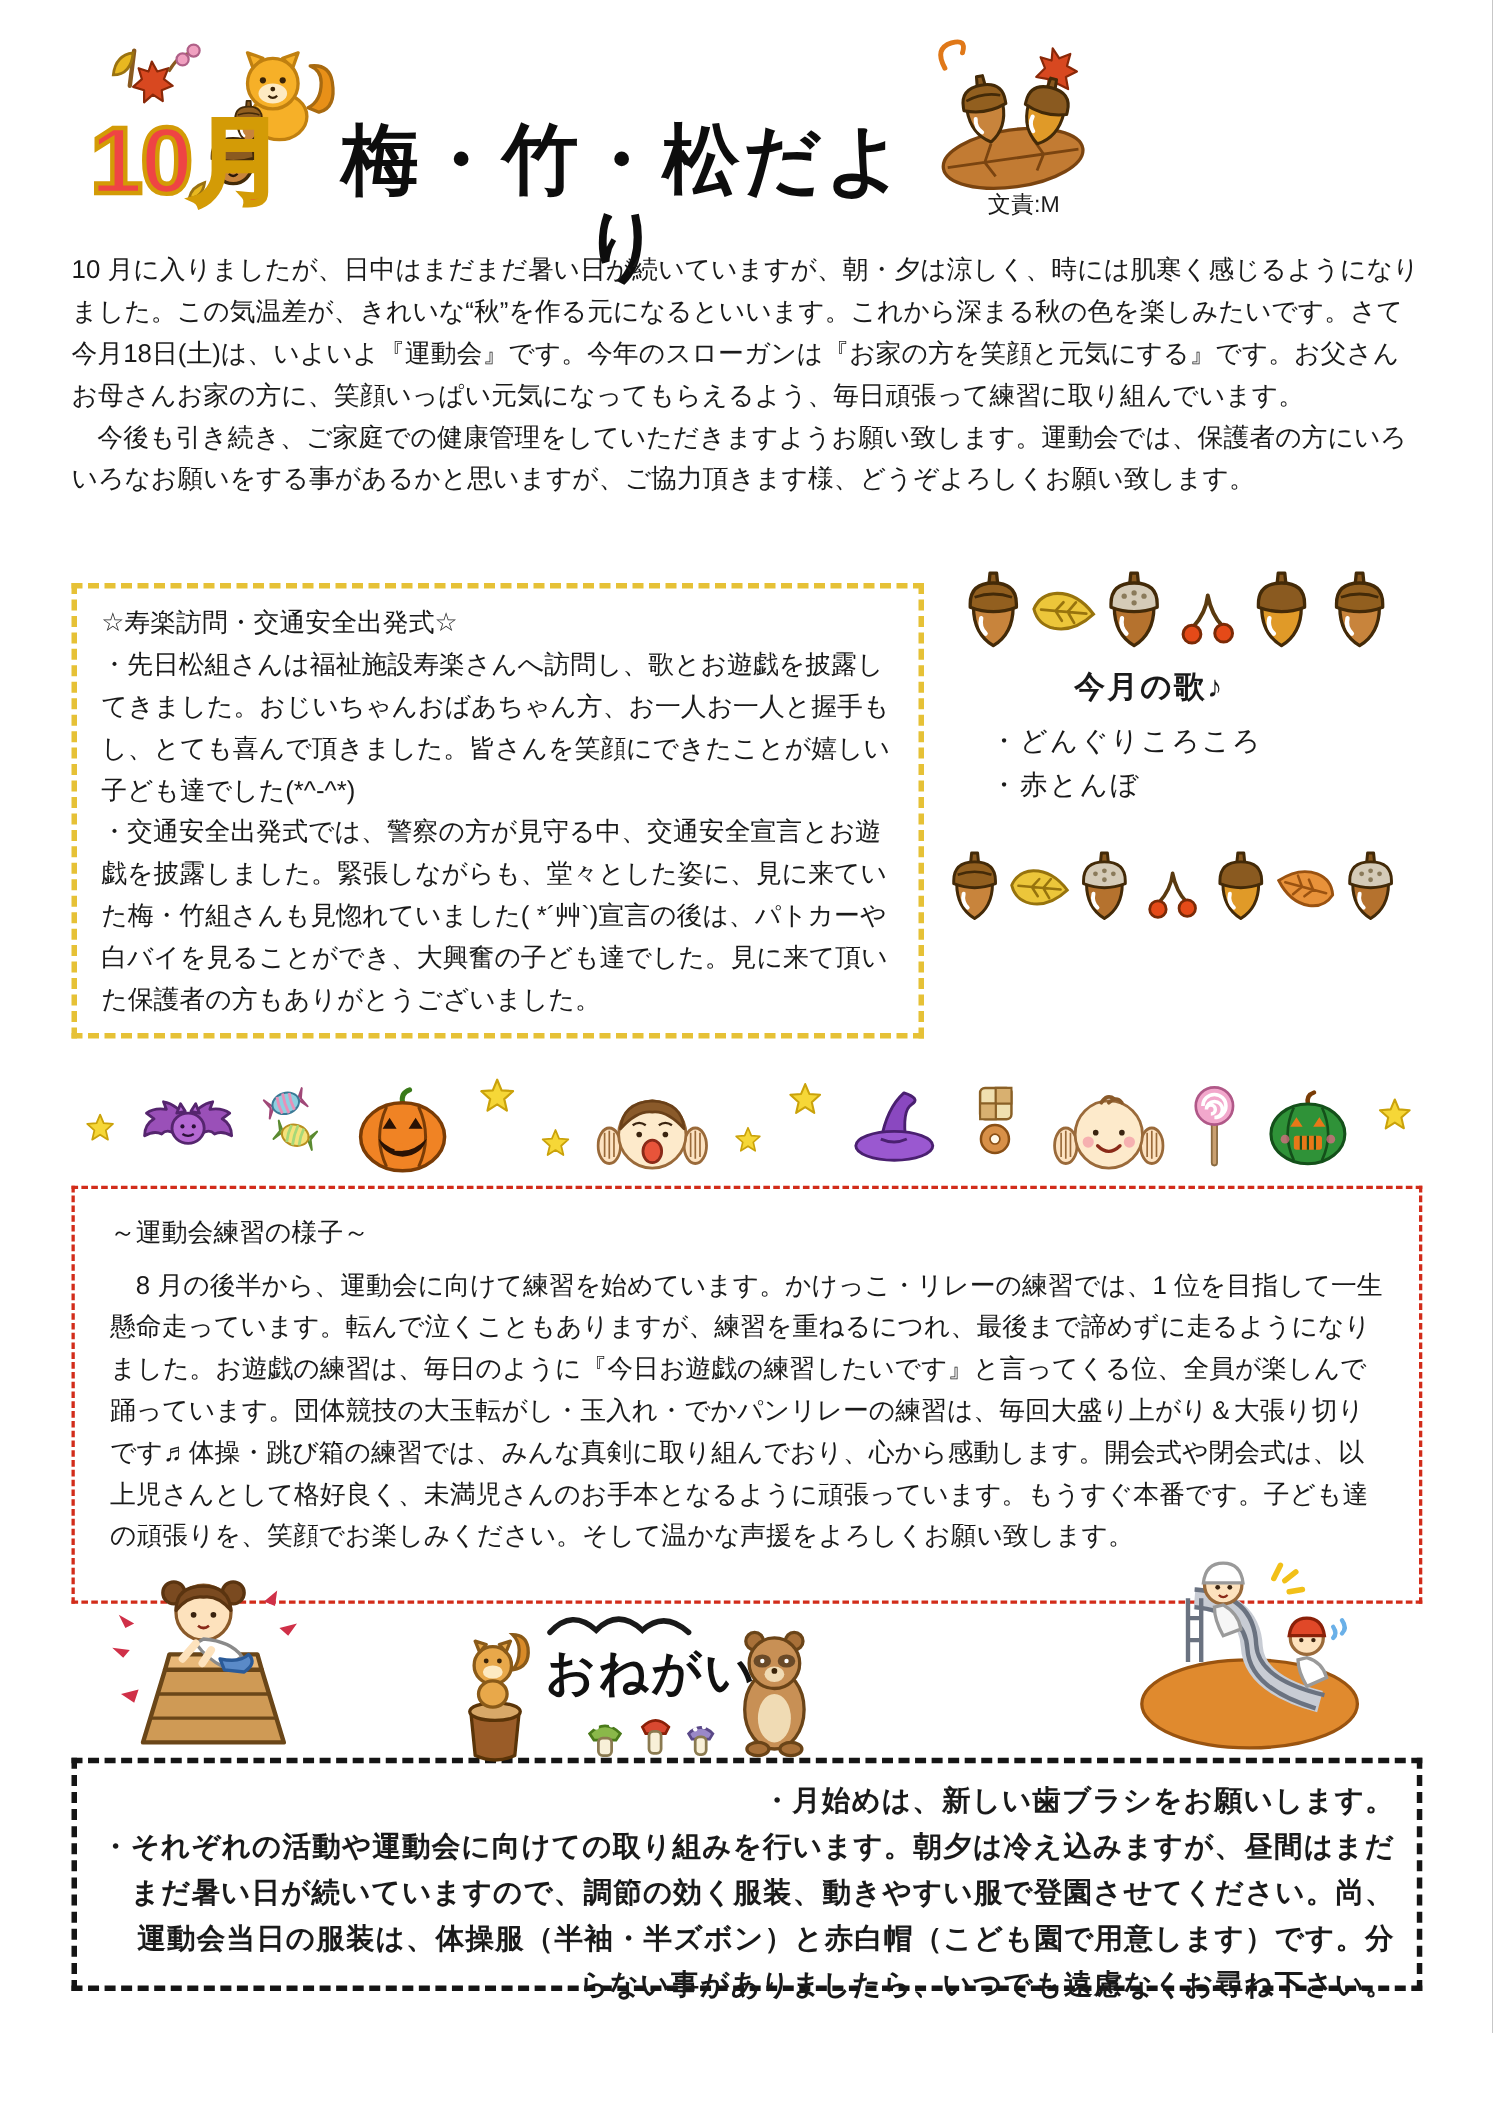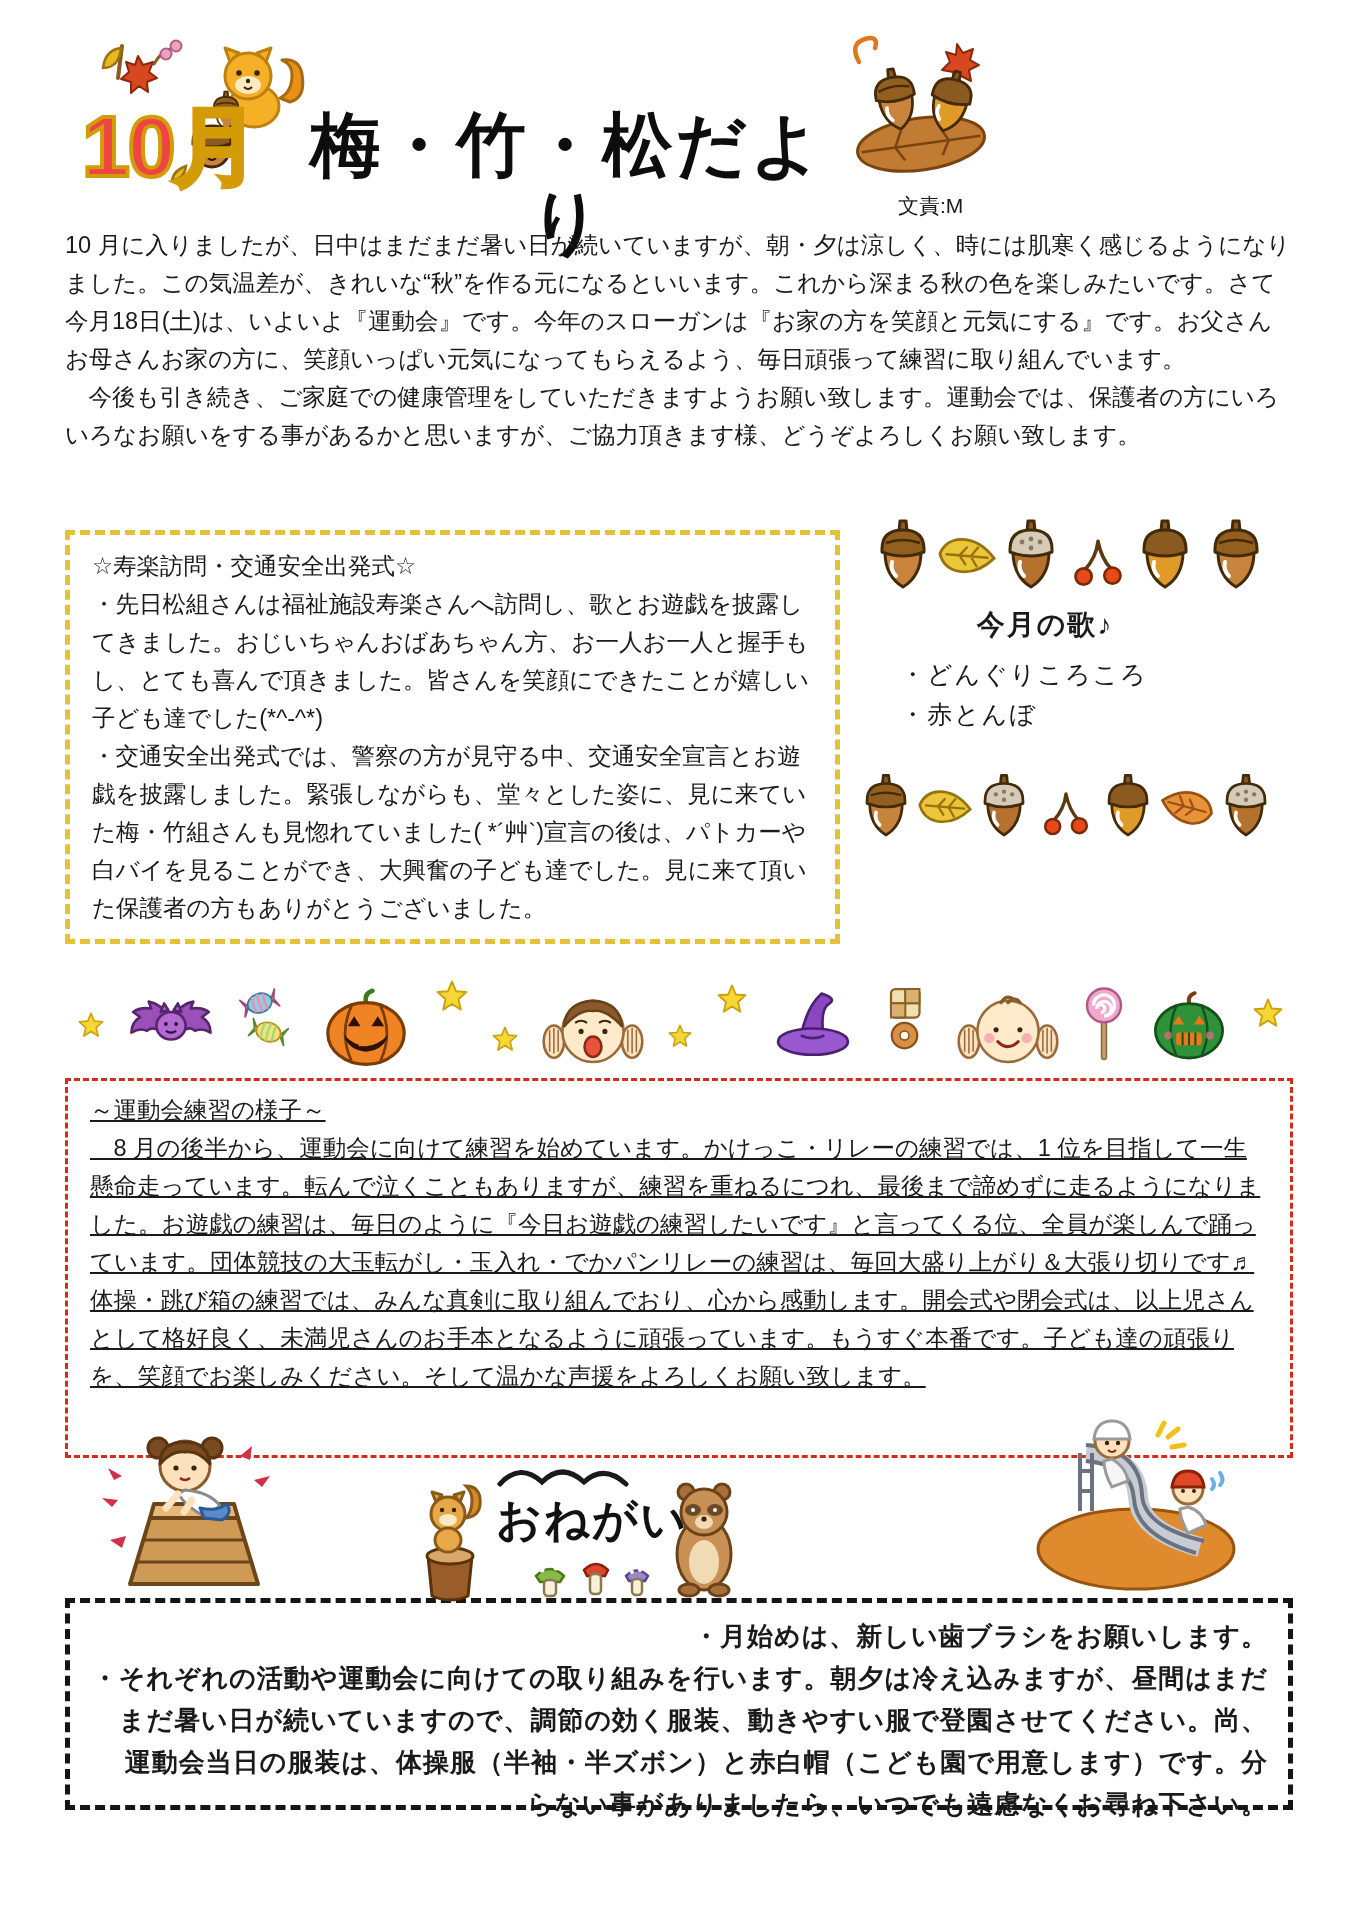--- a/index.html
+++ b/index.html
@@ -6,21 +6,21 @@
   .page{position:relative;width:1357px;height:1920px;background:#fff;margin:0 auto;
         font-family:"Liberation Sans","DejaVu Sans",sans-serif;color:#1a1a1a;overflow:hidden;}
   .abs{position:absolute;}
   
   .month-art{left:82px;top:38px;width:230px;height:145px;}
   .month-label{position:absolute;left:0;bottom:-6px;font-size:86px;font-weight:900;line-height:1;
                color:#ef4444;-webkit-text-stroke:4px #d39b06;letter-spacing:-2px;}
   .page-title{left:300px;top:60px;width:535px;text-align:center;font-size:70px;font-weight:900;
               letter-spacing:3px;line-height:1.1;color:#0d0d0d;}
   .header-acorns{left:845px;top:32px;width:152px;height:146px;}
-  .byline{left:898px;top:172px;font-size:21px;margin-top:20px;}
+  .byline{left:898px;top:172px;font-size:21px;}
   
   .intro{left:65px;top:226px;width:1230px;font-size:23.5px;line-height:38px;}
   .intro p{margin:0;}
   
   .yellow-box{left:65px;top:530px;width:775px;height:414px;border:5px dashed #e6c136;
               box-sizing:border-box;padding:12px 22px;font-size:23.5px;line-height:38px;}
   .yellow-box p{margin:0;}
   
   .acorn-row{display:flex;align-items:center;gap:9px;}
   .acorn-row-1{left:872px;top:518px;width:430px;}
@@ -28,21 +28,21 @@
   .song-block{left:900px;top:606px;width:290px;}
   .song-title{font-size:28px;font-weight:900;text-align:center;letter-spacing:2px;margin:0 0 10px 0;}
   .song-item{font-size:25px;font-weight:400;letter-spacing:2px;line-height:40px;margin:0;}
   .rotL{transform:rotate(95deg);}
   .rotL2{transform:rotate(-75deg);}
   
   .hw-row{left:78px;top:980px;width:1205px;height:92px;display:flex;justify-content:space-between;align-items:flex-start;}
   
   .red-box{left:65px;top:1078px;width:1228px;height:380px;border:3px dashed #d22c1a;
            box-sizing:border-box;padding:10px 22px;font-size:23.5px;line-height:38px;}
-  .red-box p{margin:0;text-decoration:underline;}
+  .red-box p{margin:10px;}
   
   .girl-art{left:88px;top:1420px;width:210px;height:172px;z-index:3;}
   .onegai-art{left:408px;top:1458px;width:340px;height:146px;z-index:3;}
   .onegai-label{position:absolute;left:88px;top:32px;font-size:45px;font-weight:900;letter-spacing:2px;color:#111;}
   .slide-art{left:1028px;top:1415px;width:215px;height:180px;z-index:3;}
   
   .notice-box{left:65px;top:1598px;width:1228px;height:212px;border:5px dashed #151515;
               box-sizing:border-box;padding:12px 20px;font-size:26px;font-weight:900;line-height:42px;text-align:right;}
   .notice-item{margin:0;padding-left:28px;text-indent:-28px;letter-spacing:1px;}
   .ic{display:block;}

